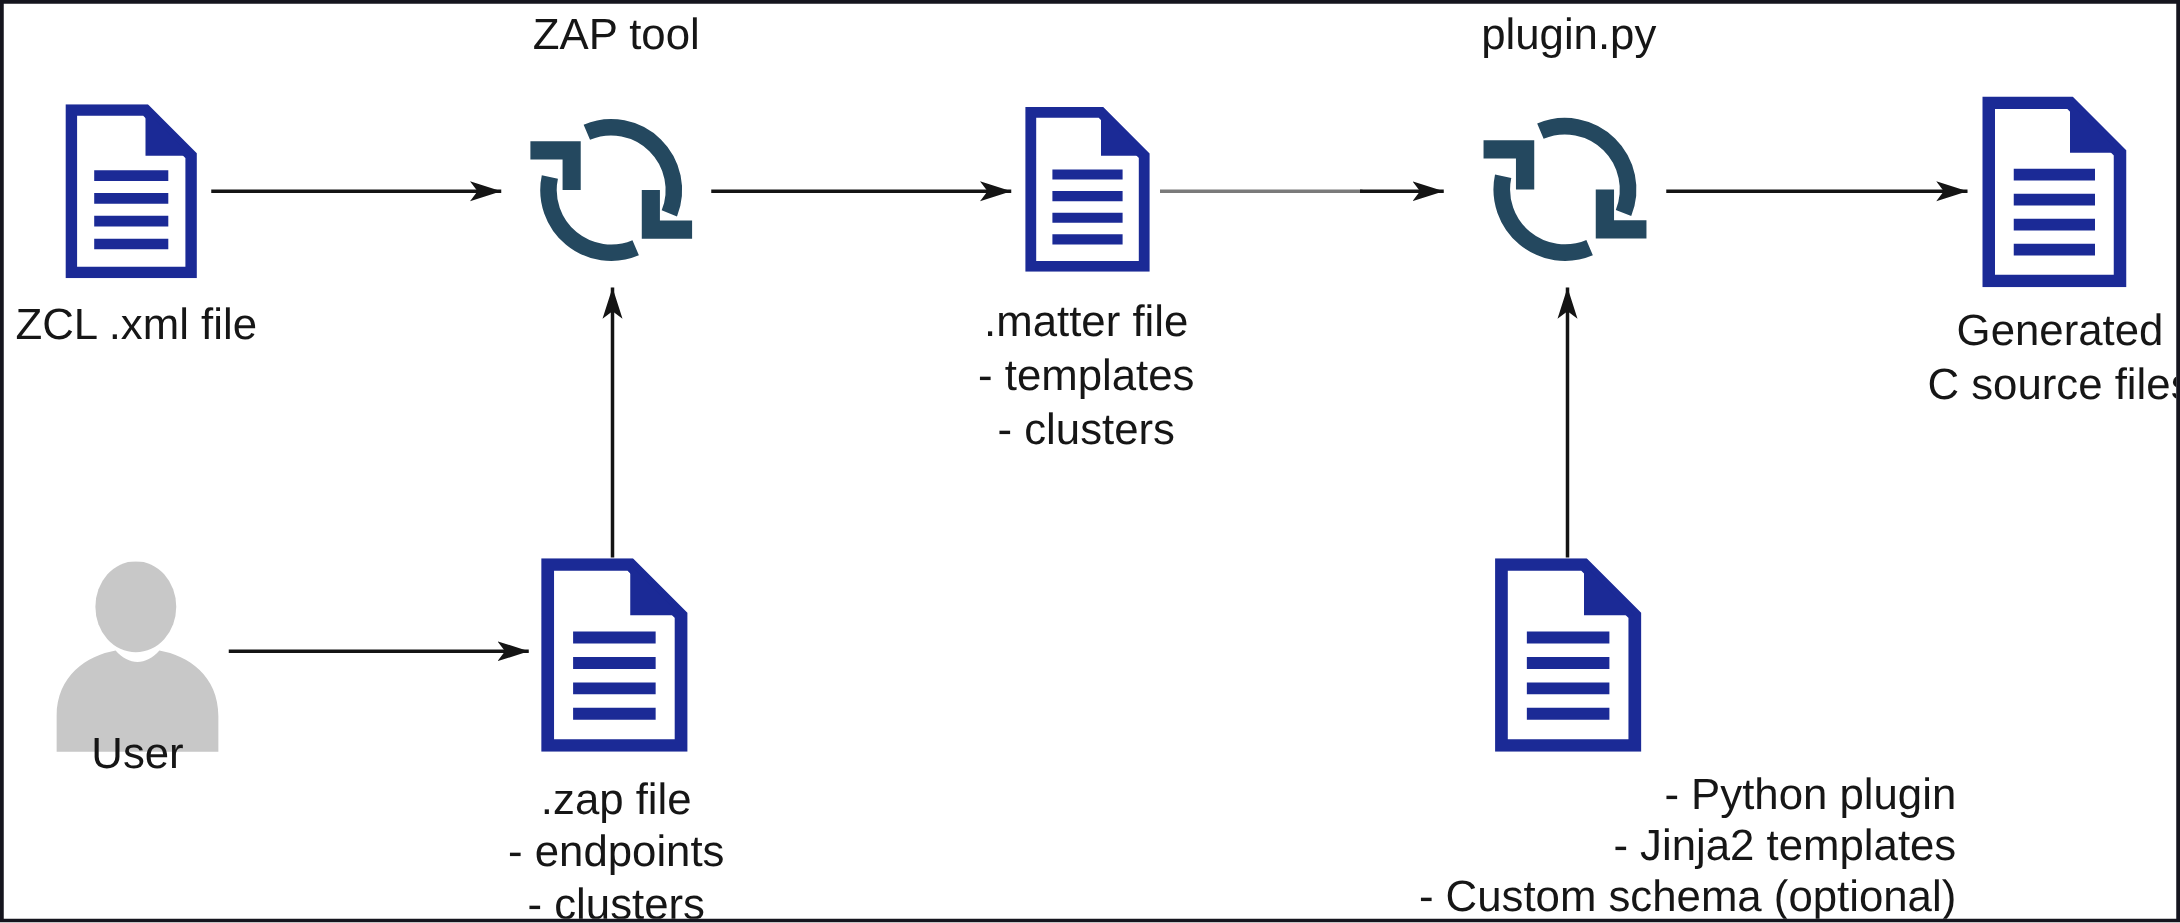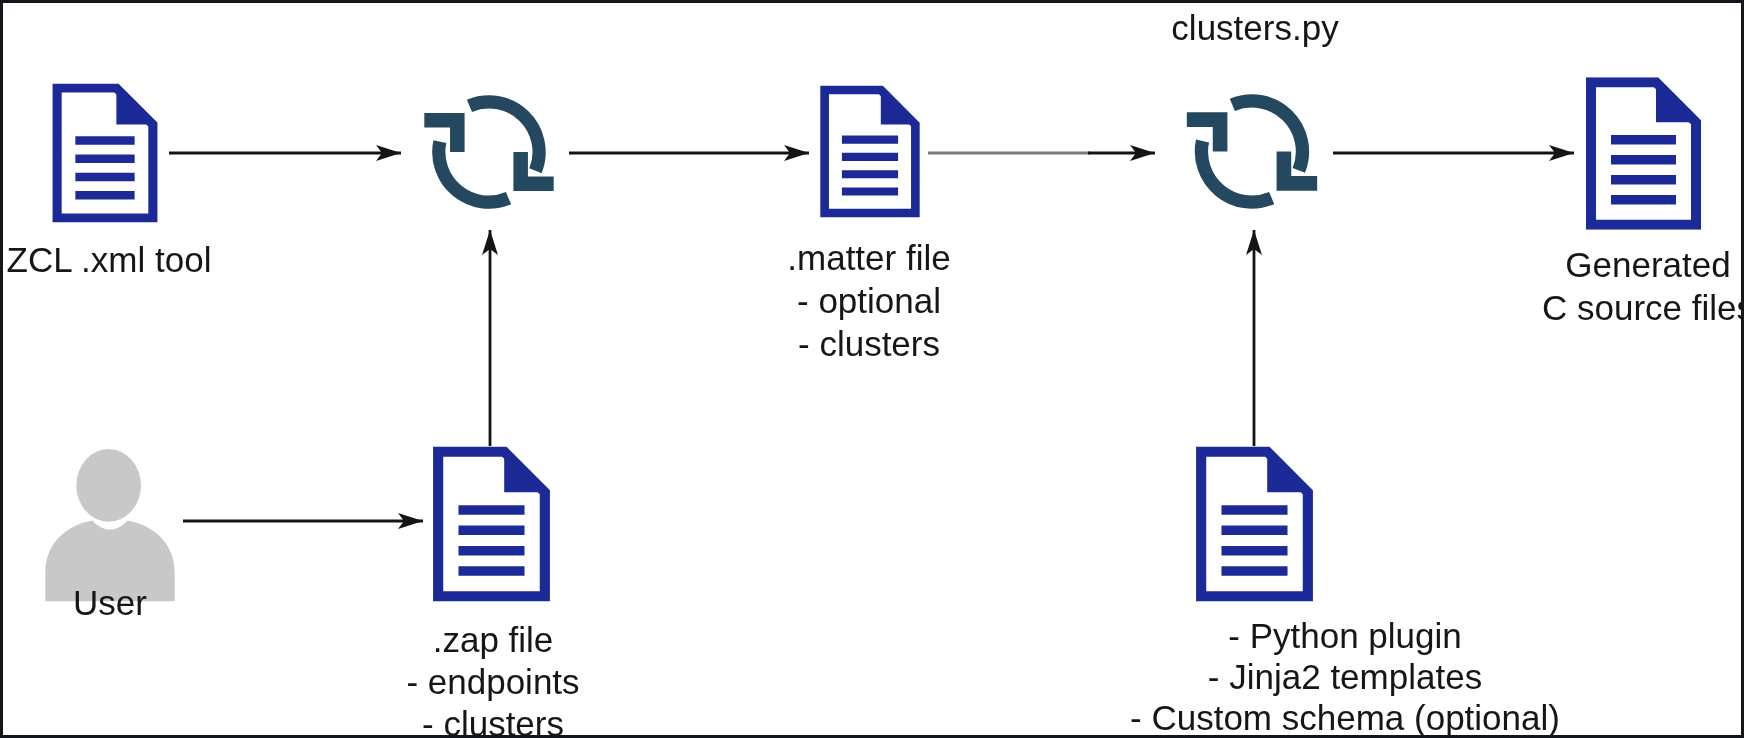--- a/index.html
+++ b/index.html
@@ -18,21 +18,21 @@
   .node svg{display:block;width:100%;height:100%;}
   .label{
     position:absolute;
     font-size:35px;
     line-height:42px;
     white-space:pre-line;
     text-align:center;
     color:var(--text-color,#161616);
   }
   .label.single{line-height:40px;}
-  .label.left{text-align:center;}
+  .label.left{text-align:right;}
   .doc-shape{color:var(--document-blue,#1b2a96);}
   .proc-shape{color:var(--process-teal,#24485f);}
   .user-shape{color:var(--user-gray,#c8c8c8);}
 </style>
 </head>
 <body>
 
 <svg width="0" height="0" style="position:absolute" aria-hidden="true">
   <defs>
 
@@ -81,38 +81,39 @@
       <line x1="487" y1="443" x2="487" y2="227" marker-end="url(#arrowhead)"></line>
       <line x1="1251" y1="443" x2="1251" y2="227" marker-end="url(#arrowhead)"></line>
     </g>
   </svg>
 
   <div class="node doc-shape" style="left:45px;top:80px;width:114px;height:140px">
     <svg viewBox="0 0 100 122">
         <use href="#sym-doc"></use>
       </svg>
   </div>
-  <div class="label single" style="left:0px;top:237px;width:212px">ZCL .xml tool</div>
+  <div class="label single" style="left:0px;top:237px;width:212px">ZCL .xml file</div>
 
+  <div class="label single" style="left:390px;top:5px;width:200px">ZAP tool</div>
   <div class="node proc-shape" style="left:412px;top:83px;width:148px;height:132px">
     <svg viewBox="0 0 100 100">
         <use href="#sym-sync"></use>
       </svg>
   </div>
 
   <div class="node doc-shape" style="left:813px;top:80px;width:108px;height:137px">
     <svg viewBox="0 0 100 122">
         <use href="#sym-doc"></use>
       </svg>
   </div>
   <div class="label" style="left:746px;top:233px;width:240px;line-height:43px">.matter file
-- optional
+- templates
 - clusters</div>
 
-  <div class="label single" style="left:1152px;top:5px;width:200px">clusters.py</div>
+  <div class="label single" style="left:1152px;top:5px;width:200px">plugin.py</div>
   <div class="node proc-shape" style="left:1175px;top:82px;width:148px;height:133px">
     <svg viewBox="0 0 100 100">
         <use href="#sym-sync"></use>
       </svg>
   </div>
 
   <div class="node doc-shape" style="left:1578px;top:73px;width:125px;height:155px">
     <svg viewBox="0 0 100 122">
         <use href="#sym-doc"></use>
       </svg>

